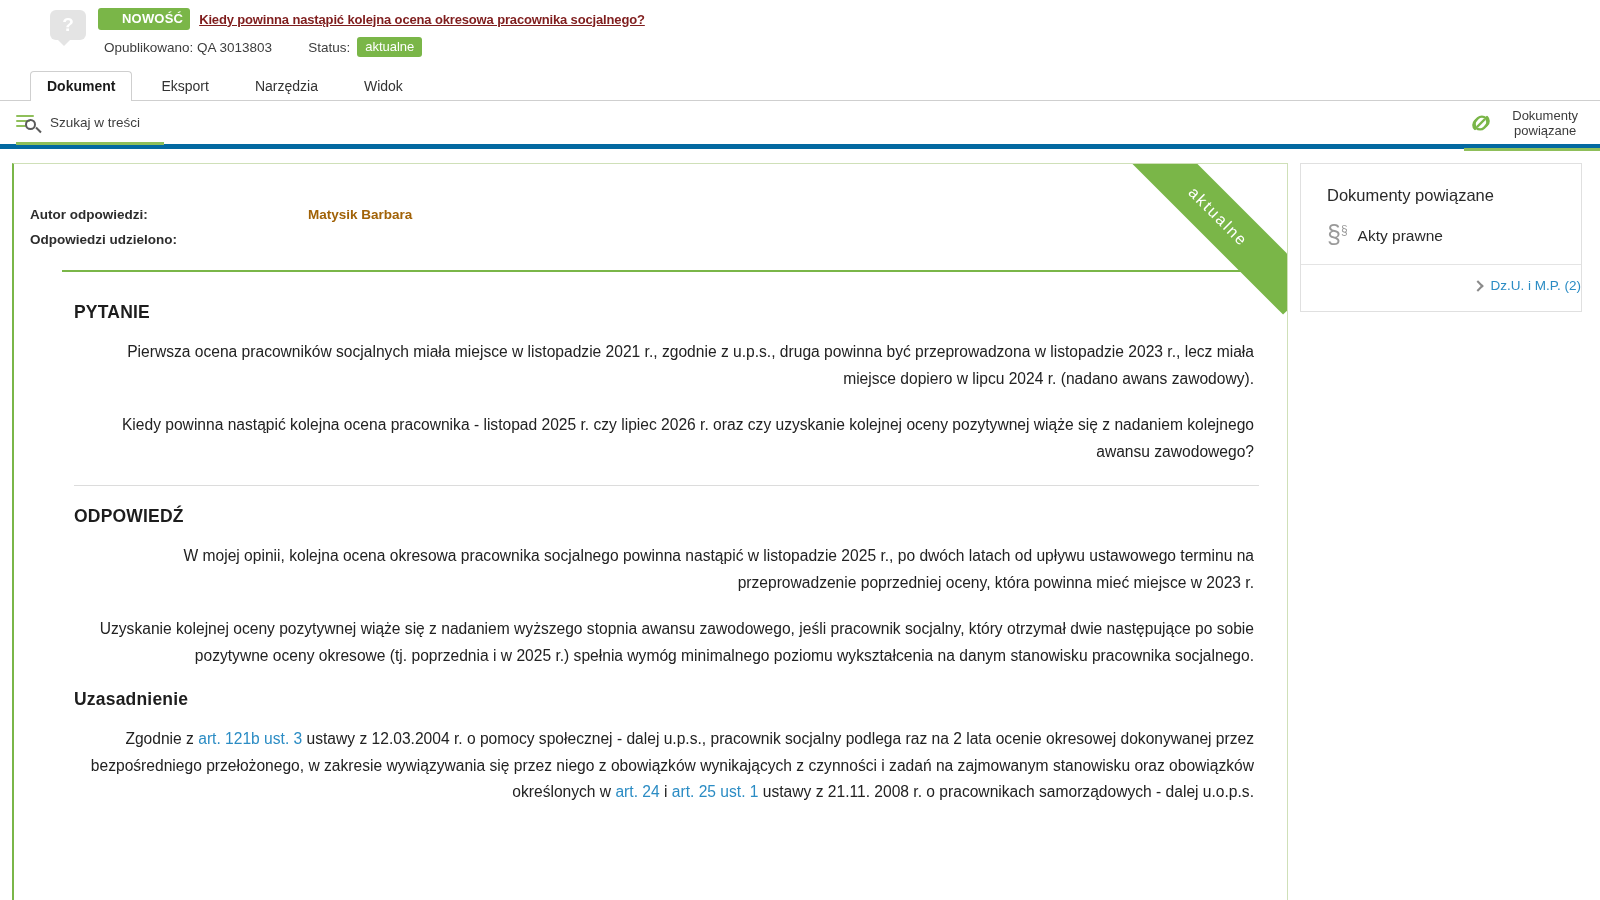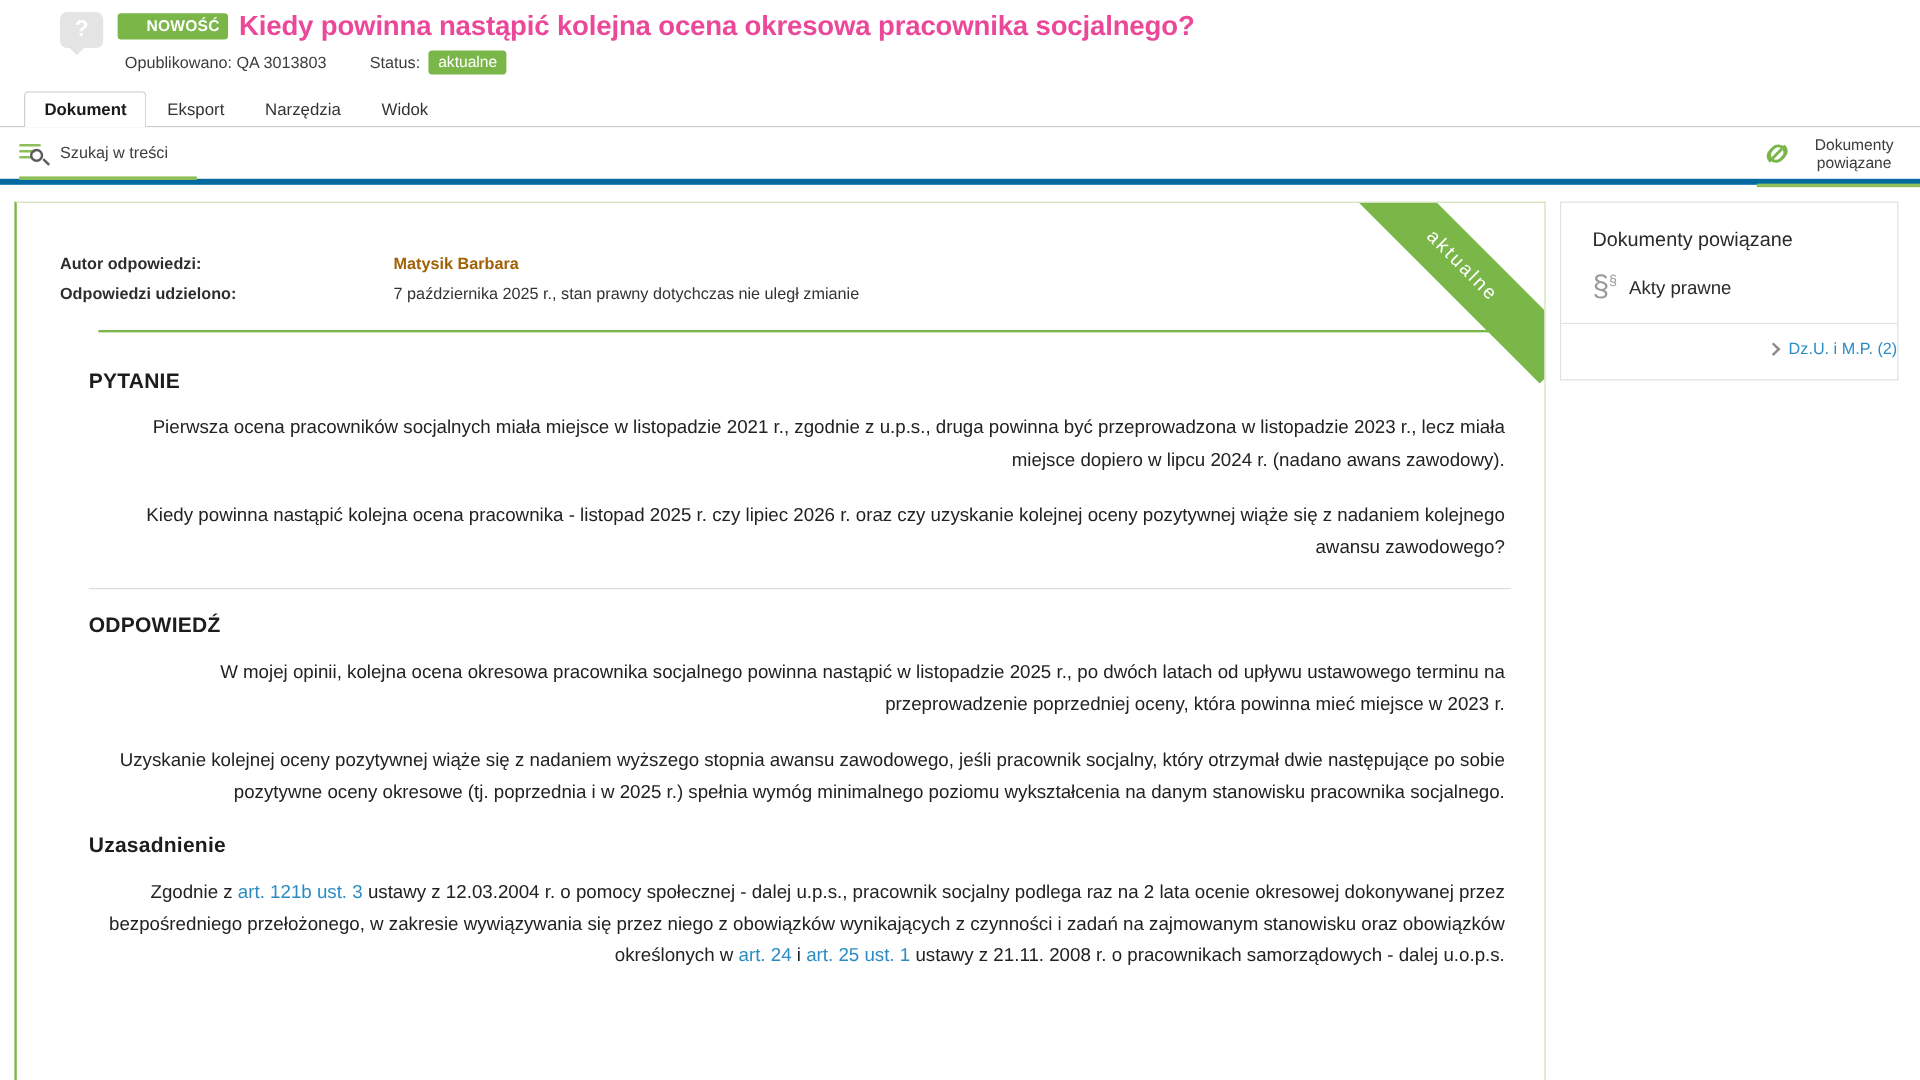--- a/index.html
+++ b/index.html
@@ -32,37 +32,37 @@
     border-left: 7px solid transparent;
     border-right: 7px solid transparent;
     border-top: 7px solid #e4e4e4;
   }
   .title-wrap { margin-left: 46px; display: flex; align-items: center; gap: 9px; }
   .badge-new {
     background: #7ab648; color: #fff; font-size: 13px; font-weight: bold;
     padding: 3px 7px 4px 24px; border-radius: 3px; letter-spacing: .2px;
   }
   .doc-title {
-    font-size: 23px; font-weight: bold; color: #ec4899; letter-spacing: -.15px;
+    font-size: 13px; font-weight: bold; color: #7f1d1d; letter-spacing: -.15px; text-decoration: underline;
   }
   .meta-row {
     margin-top: 7px; padding-left: 104px;
     display: flex; align-items: center; font-size: 13.5px; color: #3d3d3d;
   }
   .meta-pub { margin-right: 36px; }
   .meta-status-label { margin-right: 7px; }
   .badge-status {
     background: #7ab648; color: #fff; font-size: 13px;
     padding: 2px 8px 3px 8px; border-radius: 3px;
   }
 
   
   .tabs {
-    margin-top: 14px; padding-left: 20px;
-    display: flex; align-items: flex-end; gap: 0;
+    margin-top: 14px; padding-left: 30px;
+    display: flex; align-items: flex-end; gap: 12px;
     border-bottom: 1px solid #cfcfcf; height: 30px;
   }
   .tab {
     font-size: 14px; color: #333; padding: 6px 16px 7px 16px;
     border: 1px solid transparent; border-bottom: none; cursor: pointer;
     position: relative; top: 1px; background: transparent;
   }
   .tab.active {
     background: #fff; border-color: #cfcfcf;
     border-top-left-radius: 4px; border-top-right-radius: 4px;
@@ -116,21 +116,21 @@
   }
   .ribbon {
     position: absolute; right: 0; top: 0; width: 160px; height: 160px; overflow: hidden;
   }
   .ribbon .band {
     position: absolute; right: -46px; top: 30px; width: 230px; height: 46px;
     background: #7ab648; transform: rotate(45deg);
     display: flex; align-items: center; justify-content: center;
     color: #fff; font-size: 16px; letter-spacing: 2px;
   }
-  .card-head { padding: 38px 0 0 36px; position: relative; }
+  .card-head { padding: 38px 0 0 16px; position: relative; }
   .kv { display: flex; font-size: 13.5px; line-height: 25px; }
   .kv .k { width: 278px; color: #2d2d2d; font-weight: bold; }
   .kv .v { color: #333; }
   .kv .v.link { color: #a16207; font-weight: bold; }
   .rule {
     margin: 18px 32px 0 32px; height: 2px; background: #7ab648;
   }
   .content { padding: 22px 28px 0 60px; }
   h2.section {
     font-size: 17.5px; font-weight: bold; color: #1d1d1d; margin: 8px 0 16px 0;
@@ -232,21 +232,20 @@
         <div class="band">aktualne</div>
       </div>
 
       <div class="card-head">
         <div class="kv">
           <div class="k">Autor odpowiedzi:</div>
           <div class="v link">Matysik Barbara</div>
         </div>
         <div class="kv">
           <div class="k">Odpowiedzi udzielono:</div>
-          <div class="v">7 października 2025 r., stan prawny dotychczas nie uległ zmianie</div>
         </div>
         <div class="rule"></div>
       </div>
 
       <div class="content">
         <h2 class="section">PYTANIE</h2>
         <p>Pierwsza ocena pracowników socjalnych miała miejsce w listopadzie 2021 r., zgodnie z u.p.s., druga powinna być przeprowadzona w listopadzie 2023 r., lecz miała miejsce dopiero w lipcu 2024 r. (nadano awans zawodowy).</p>
         <p>Kiedy powinna nastąpić kolejna ocena pracownika - listopad 2025 r. czy lipiec 2026 r. oraz czy uzyskanie kolejnej oceny pozytywnej wiąże się z nadaniem kolejnego awansu zawodowego?</p>
 
         <div class="hr-light"></div>

